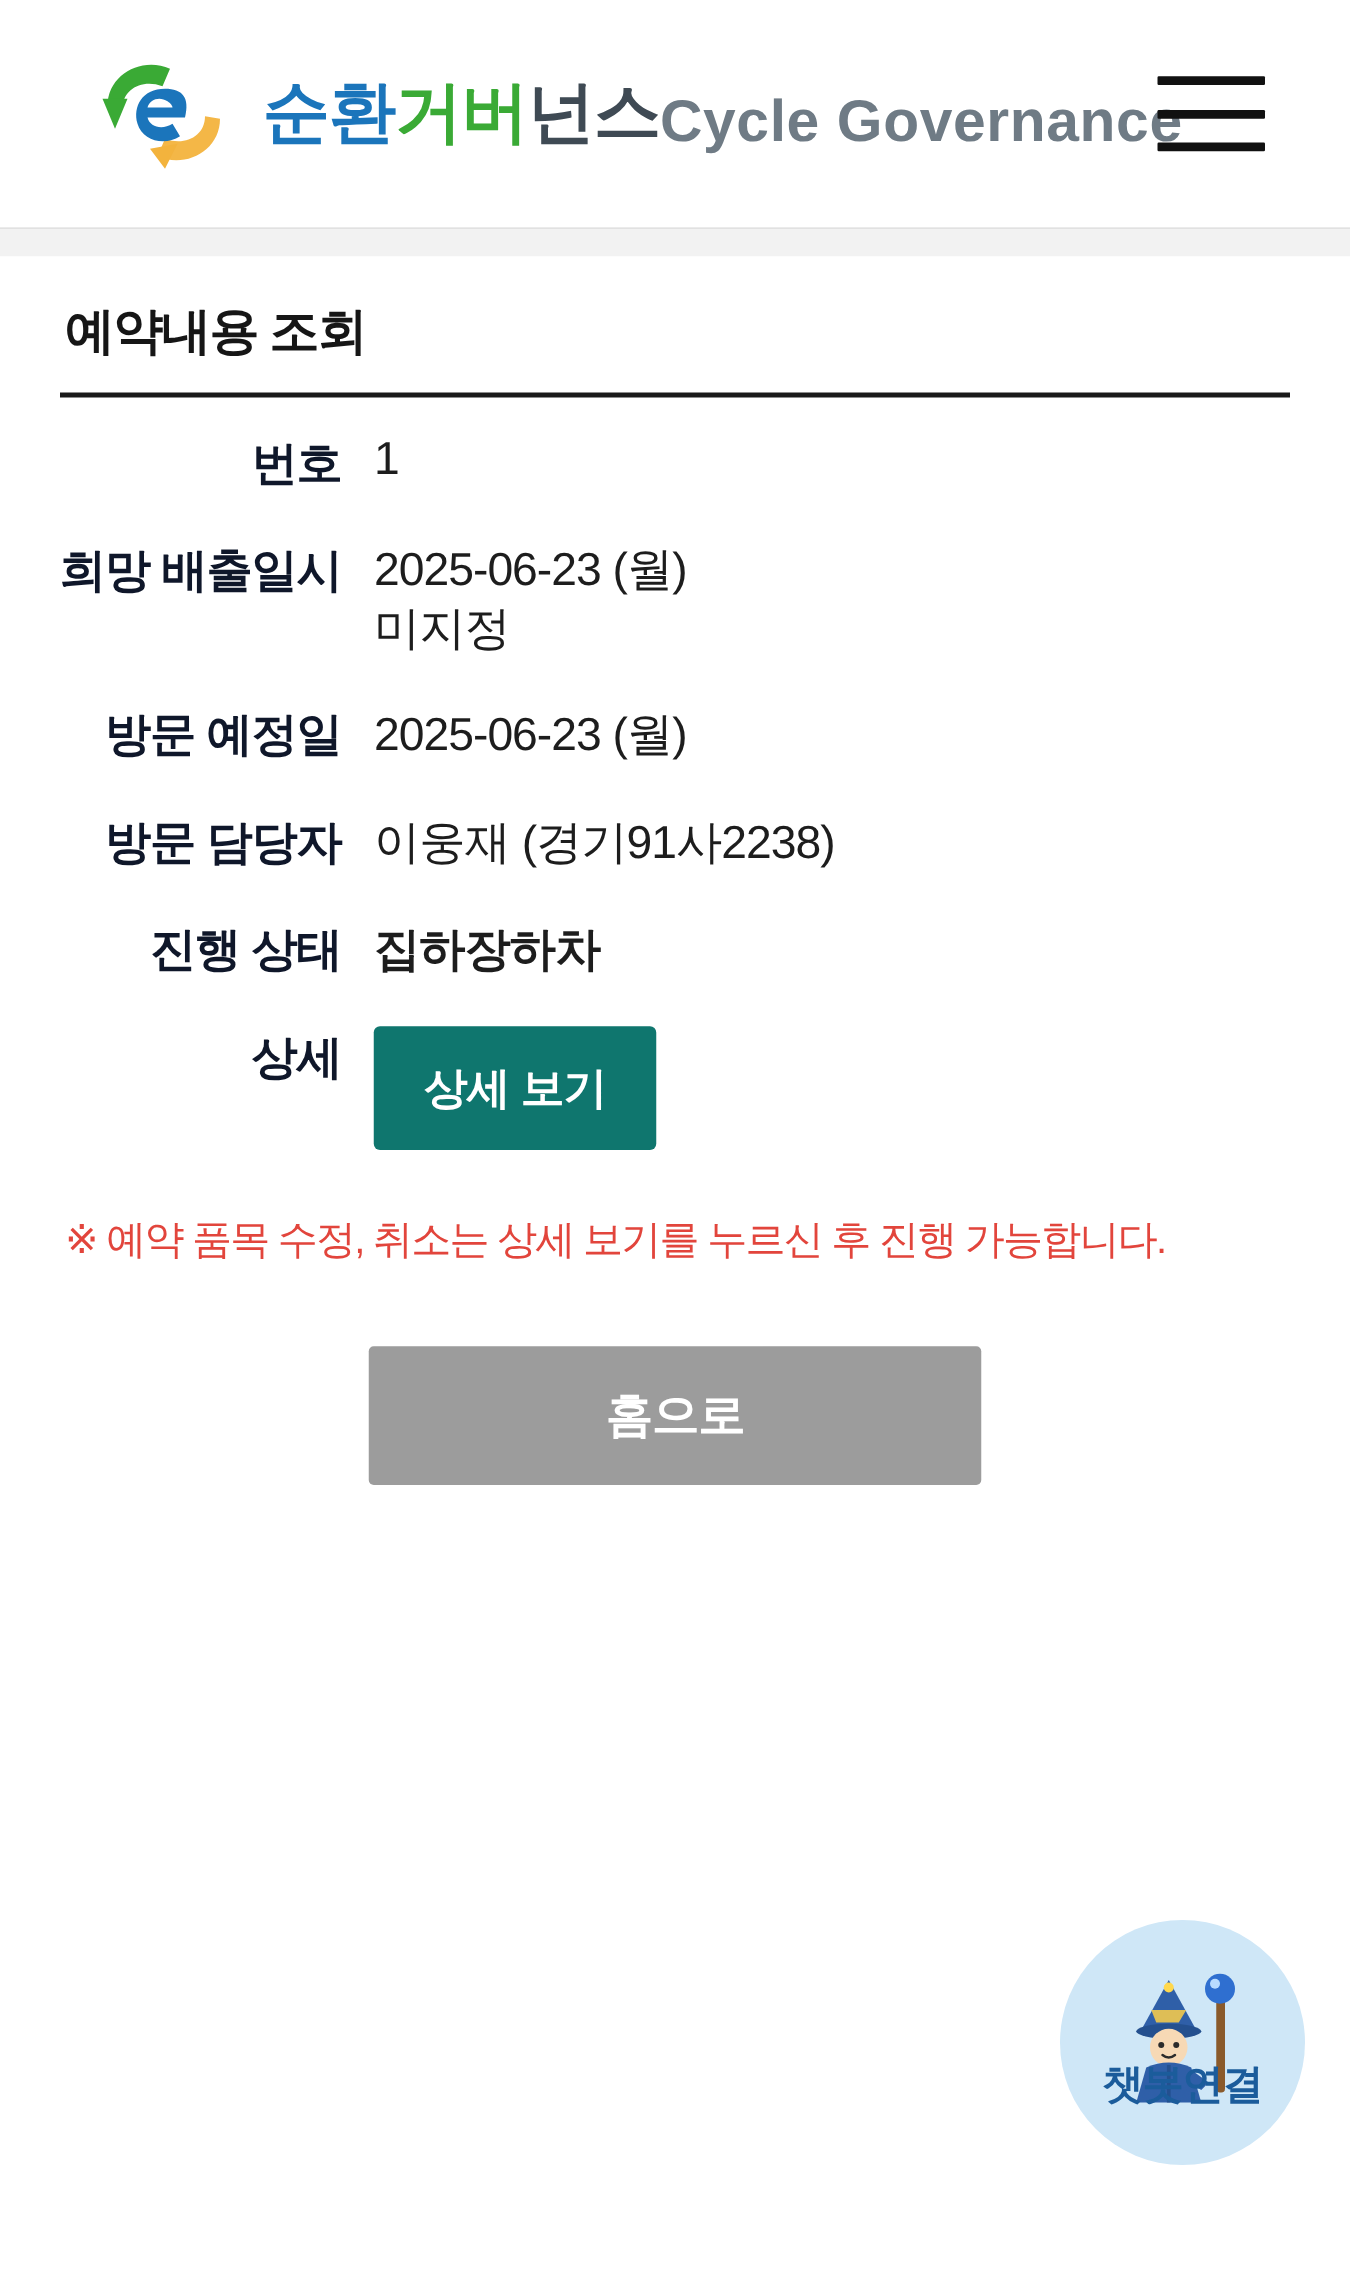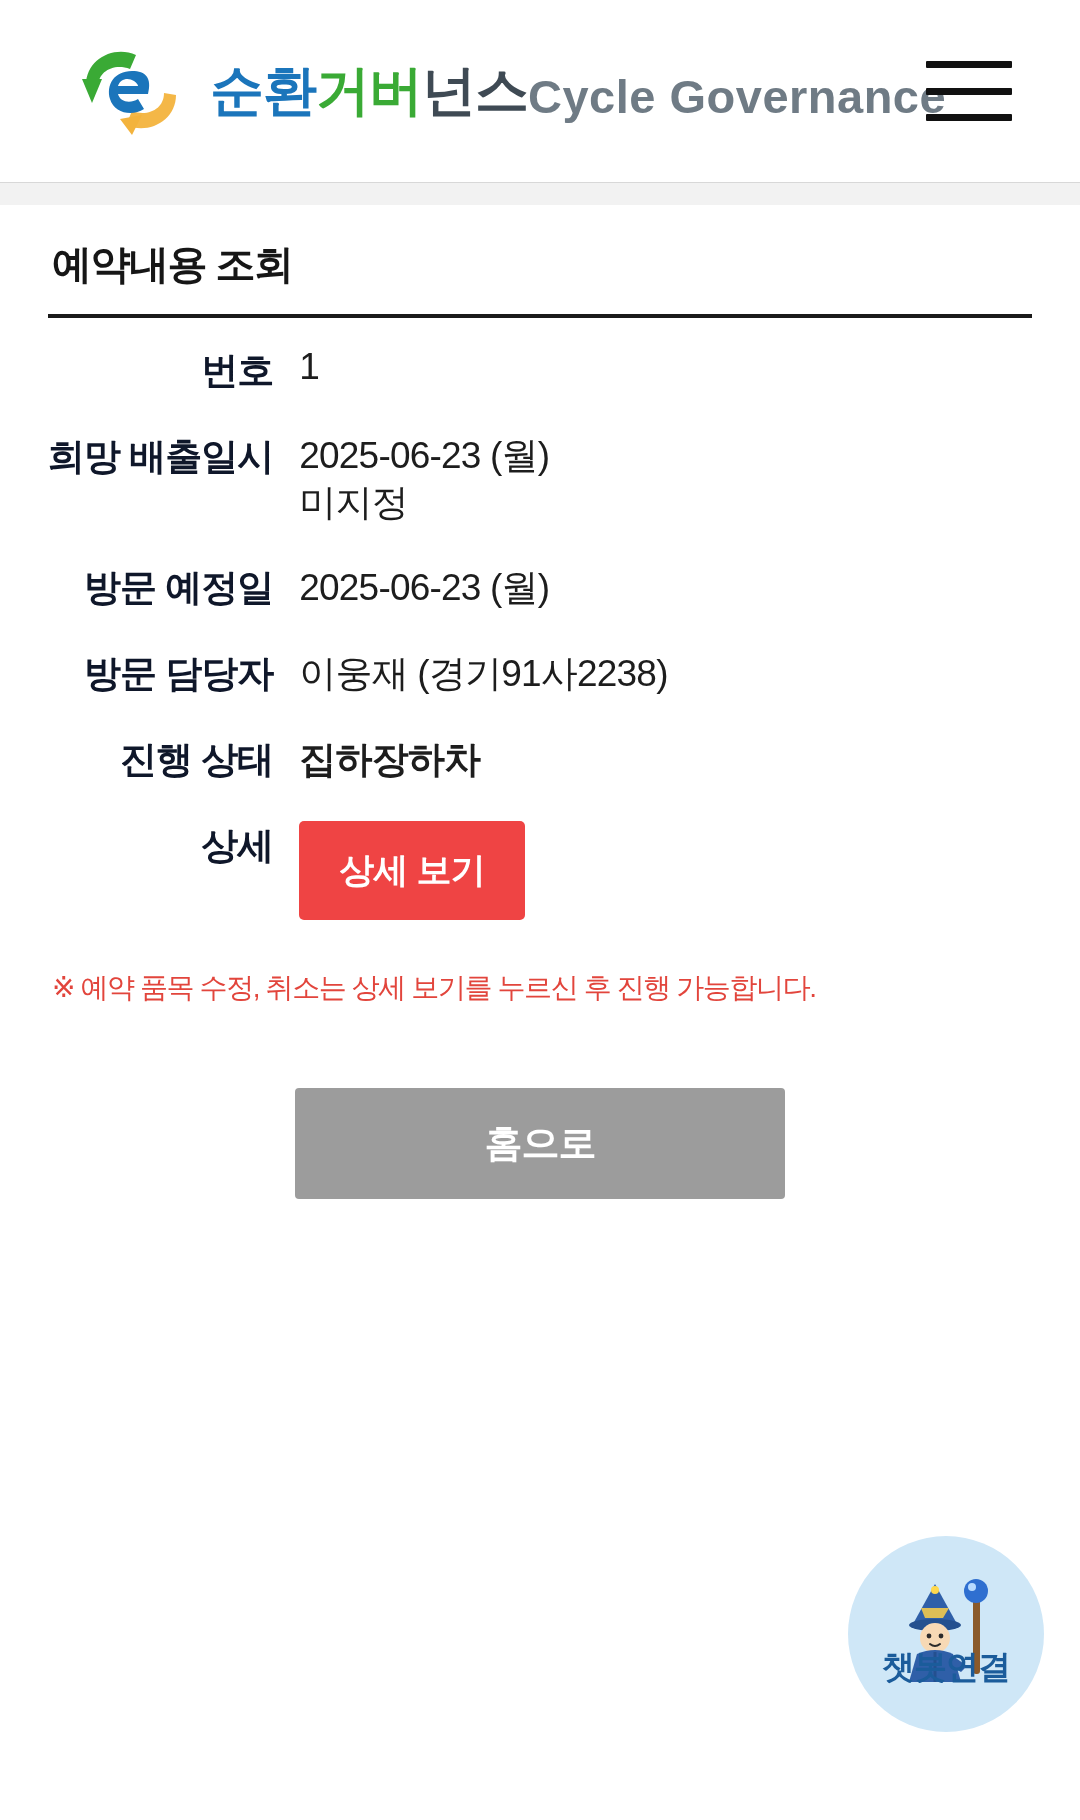--- a/index.html
+++ b/index.html
@@ -128,45 +128,45 @@
   .items-cell div {
     line-height: 1.78;
   }
   .status-link {
     color: #3a73c8;
     letter-spacing: -0.8px;
     font-weight: bold;
   }
   .detail-btn {
     display: inline-block;
-    background: #ef4444;
+    background: #0f766e;
     color: #ffffff;
     font-size: 35px;
     font-weight: 700;
     letter-spacing: -0.8px;
     border: none;
     border-radius: 5px;
     padding: 26px 40px;
     cursor: pointer;
     font-family: inherit;
   }
   .row-detail td { padding-top: 14px; }
   .row-detail th { padding-top: 46px; }
 
   .notice {
     margin: 30px 8px 0 4px;
     color: #e2453c;
-    font-size: 28px;
+    font-size: 32px;
     line-height: 1.45;
     letter-spacing: -1.4px;
     font-weight: 500;
   }
 
   .home-btn-wrap {
-    margin-top: 80px;
+    margin-top: 63px;
     display: flex;
     justify-content: center;
     align-items: center;
   }
   .home-btn {
     width: 490px;
     background: #9c9c9c;
     color: #ffffff;
     font-size: 38px;
     font-weight: 700;

